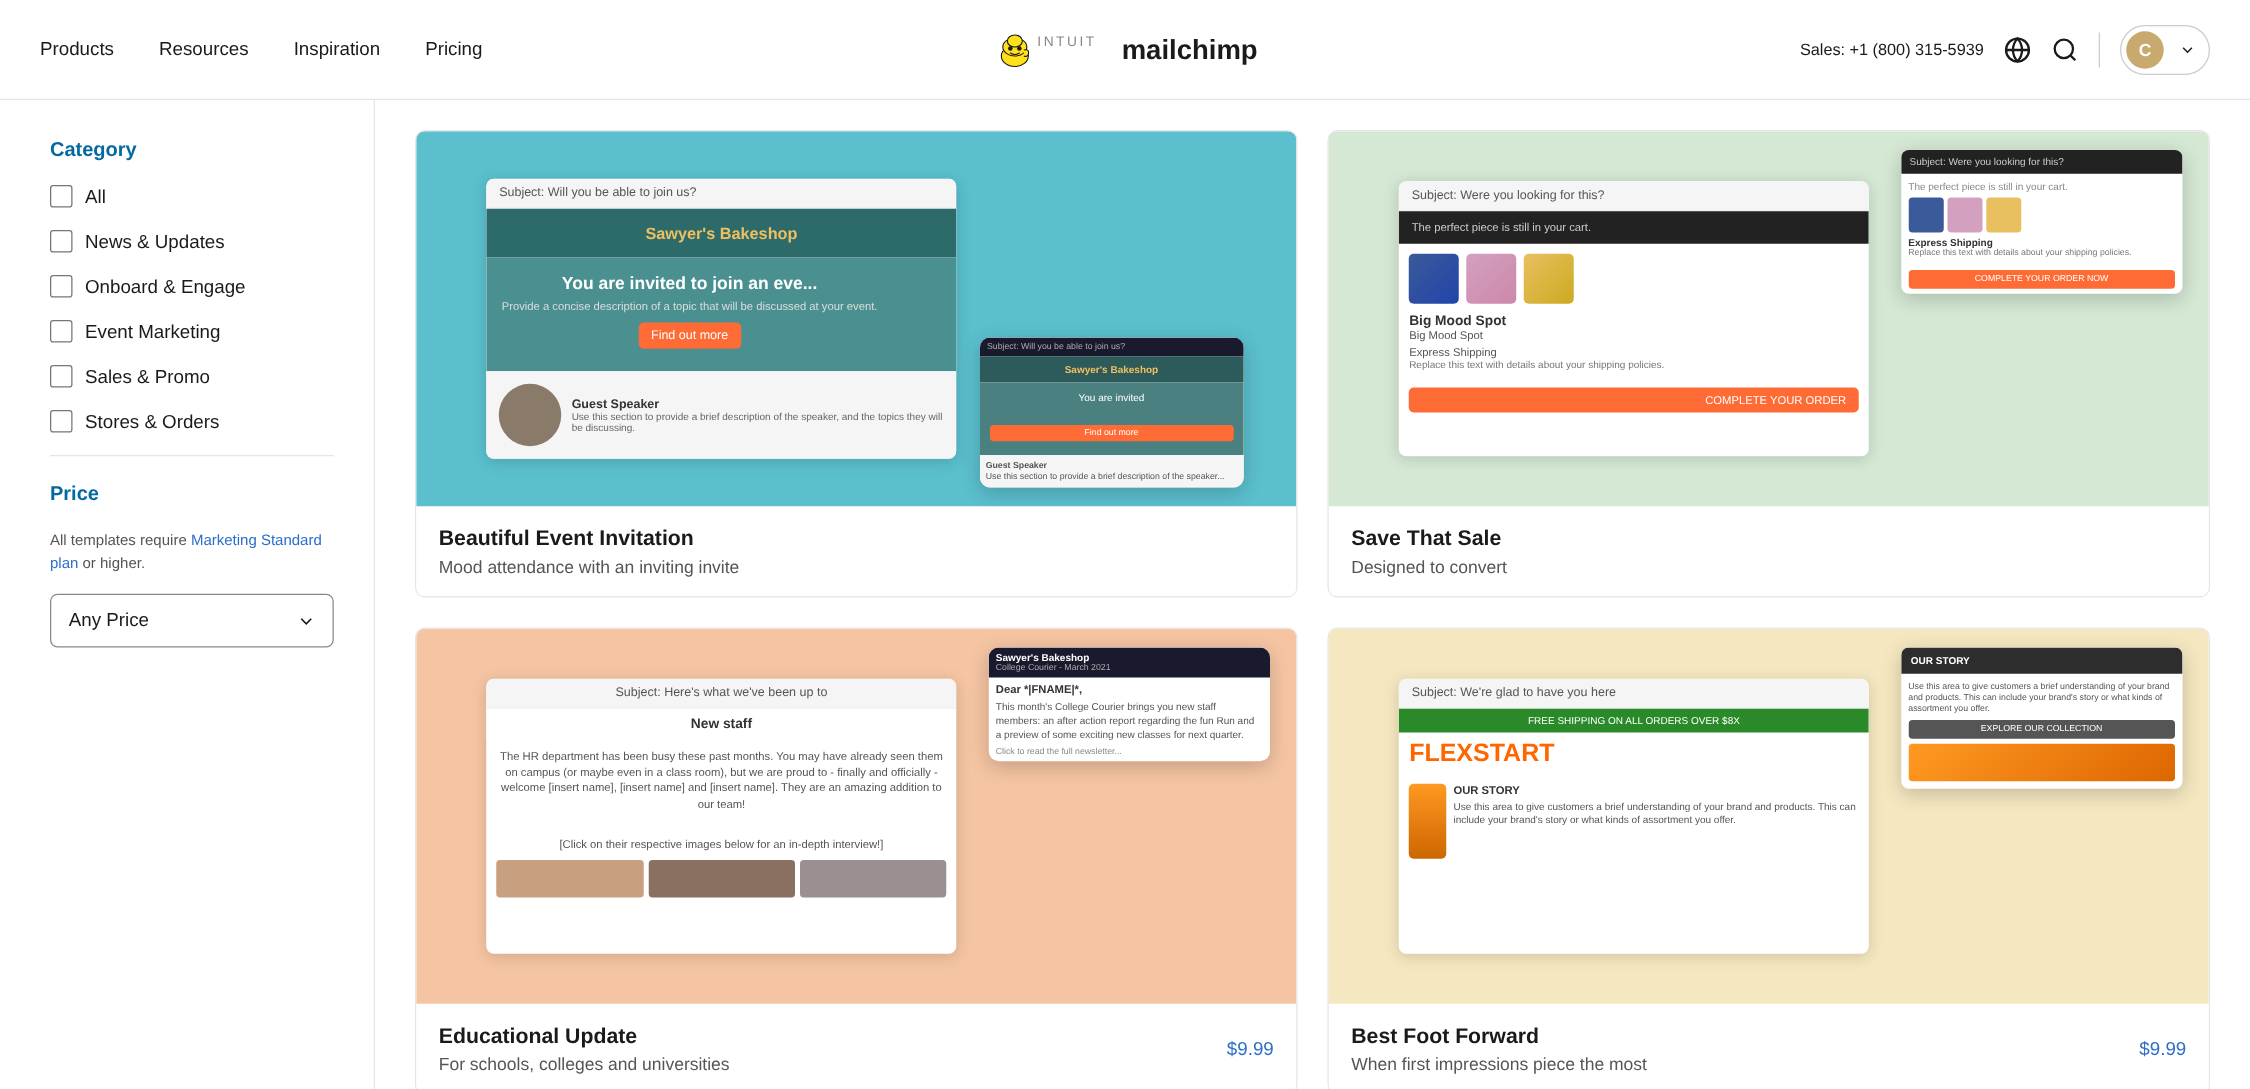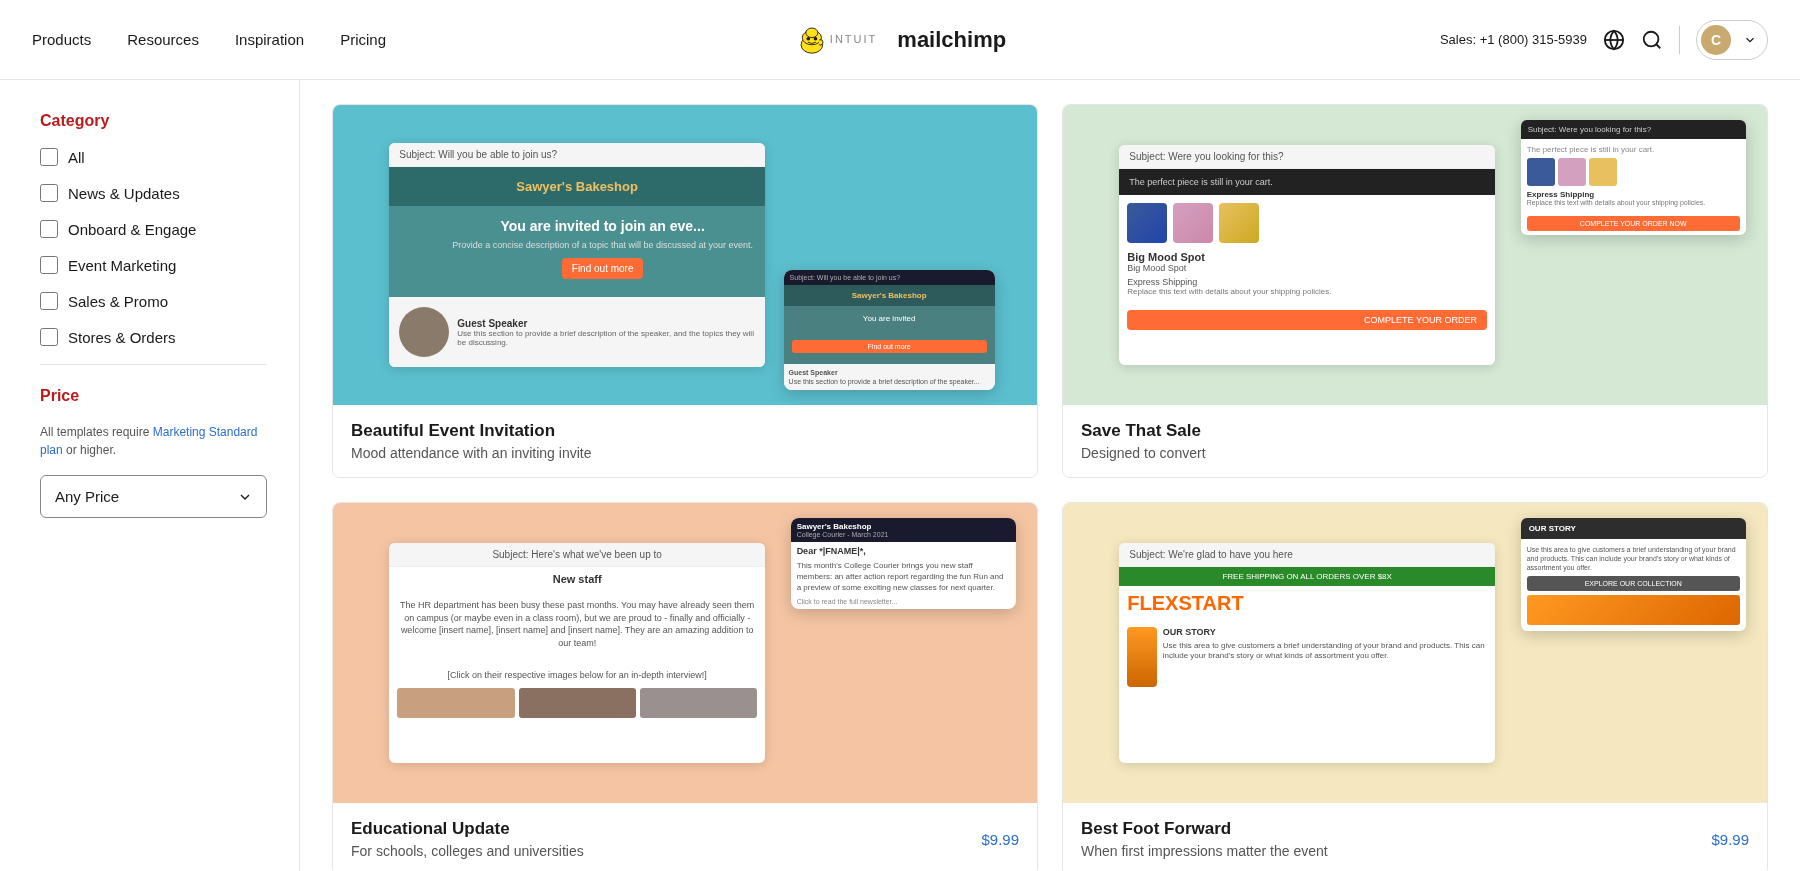--- a/index.html
+++ b/index.html
@@ -15,21 +15,21 @@
       border-bottom: 1px solid #e5e5e5;
       position: sticky;
       top: 0;
       background: #fff;
       z-index: 100;
     }
     .header-left { display: flex; align-items: center; gap: 36px; }
     .nav-link { font-size: 15px; font-weight: 500; color: #1a1a1a; cursor: pointer; text-decoration: none; }
 
     .logo-area { position: absolute; left: 50%; transform: translateX(-50%); display: flex; align-items: center; }
-    .logo-text { font-size: 22px; font-weight: 700; display: flex; align-items: center; gap: 20px; }
+    .logo-text { font-size: 22px; font-weight: 700; display: flex; align-items: flex-start; gap: 20px; }
     .logo-icon { width: 36px; height: 36px; }
 
     .header-right { display: flex; align-items: center; gap: 16px; }
     .sales-text { font-size: 13px; color: #1a1a1a; }
     .header-icon { width: 22px; height: 22px; cursor: pointer; color: #1a1a1a; }
     .avatar-btn {
       display: flex;
       align-items: center;
       gap: 6px;
       border: 1px solid #ccc;
@@ -53,21 +53,21 @@
     .sidebar {
       width: 300px;
       min-width: 300px;
       padding: 32px 32px 32px 40px;
       border-right: 1px solid #e5e5e5;
     }
     .sidebar-section-title {
       font-size: 16px;
       font-weight: 600;
       margin-bottom: 18px;
-      color: #b91c1c;
+      color: #0369a1;
     }
     .checkbox-item {
       display: flex;
       align-items: center;
       gap: 10px;
       margin-bottom: 18px;
       cursor: pointer;
     }
     .checkbox-item input[type="checkbox"] {
       width: 18px; height: 18px;
@@ -171,21 +171,21 @@
     .email-mock-header {
       background: #f5f5f5;
       padding: 6px 10px;
       font-size: 10px;
       color: #555;
       border-bottom: 1px solid #eee;
     }
 
     
     .bakeshop-header { background: #2d6a6a; color: #f0c060; padding: 12px; font-size: 13px; font-weight: 700; text-align: center; }
-    .bakeshop-hero { background: #4a9090; padding: 12px; color: #fff; font-size: 11px; text-align: center; min-height: 60px; display: flex; align-items: center; justify-content: flex-end; }
+    .bakeshop-hero { background: #4a9090; padding: 12px; color: #fff; font-size: 11px; text-align: center; min-height: 60px; display: flex; align-items: center; justify-content: flex-start; }
     .bakeshop-cta { background: #ff6b35; color: #fff; padding: 5px 10px; border-radius: 4px; font-size: 10px; margin: 6px auto; display: block; width: fit-content; }
 
     
     .sale-header { background: #222; padding: 8px 10px; font-size: 9px; color: #ccc; }
     .sale-body { padding: 8px; }
     .sale-product { display: flex; gap: 6px; align-items: center; }
     .sale-product-box { width: 40px; height: 40px; background: linear-gradient(135deg, #3a5a9a, #e8a020); border-radius: 4px; }
     .sale-cta { background: #ff6b35; color: #fff; padding: 5px 10px; border-radius: 4px; font-size: 9px; margin: 6px 8px; display: block; text-align: right; }
 
     
@@ -542,21 +542,21 @@
                 <span class="story-cta">EXPLORE OUR COLLECTION</span>
                 <div style="height:30px; background:linear-gradient(135deg,#ff9922,#dd6600); border-radius:3px; margin-top:4px;"></div>
               </div>
             </div>
           </div>
         </div>
         <div class="card-info">
           <div class="card-footer">
             <div>
               <div class="card-title">Best Foot Forward</div>
-              <div class="card-subtitle">When first impressions matter the event</div>
+              <div class="card-subtitle">When first impressions piece the most</div>
             </div>
             <div class="card-price">$9.99</div>
           </div>
         </div>
       </div>
 
     </div>
   </main>
 </div>
 

